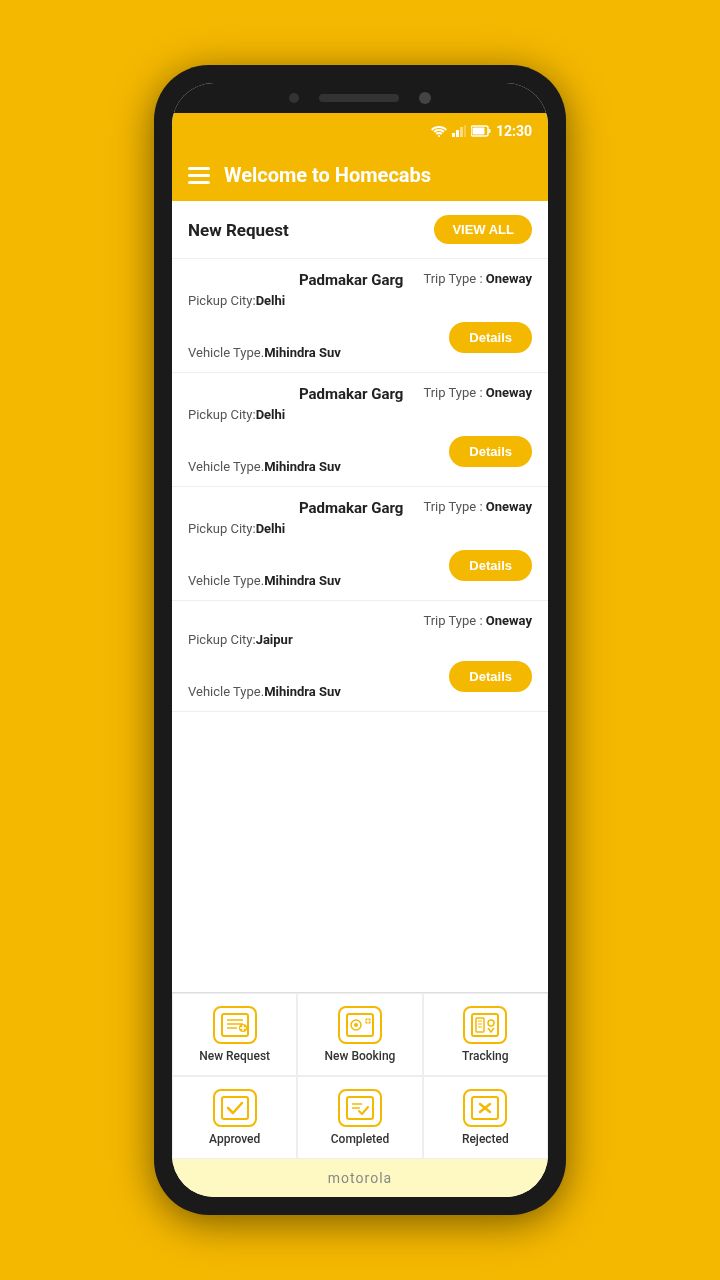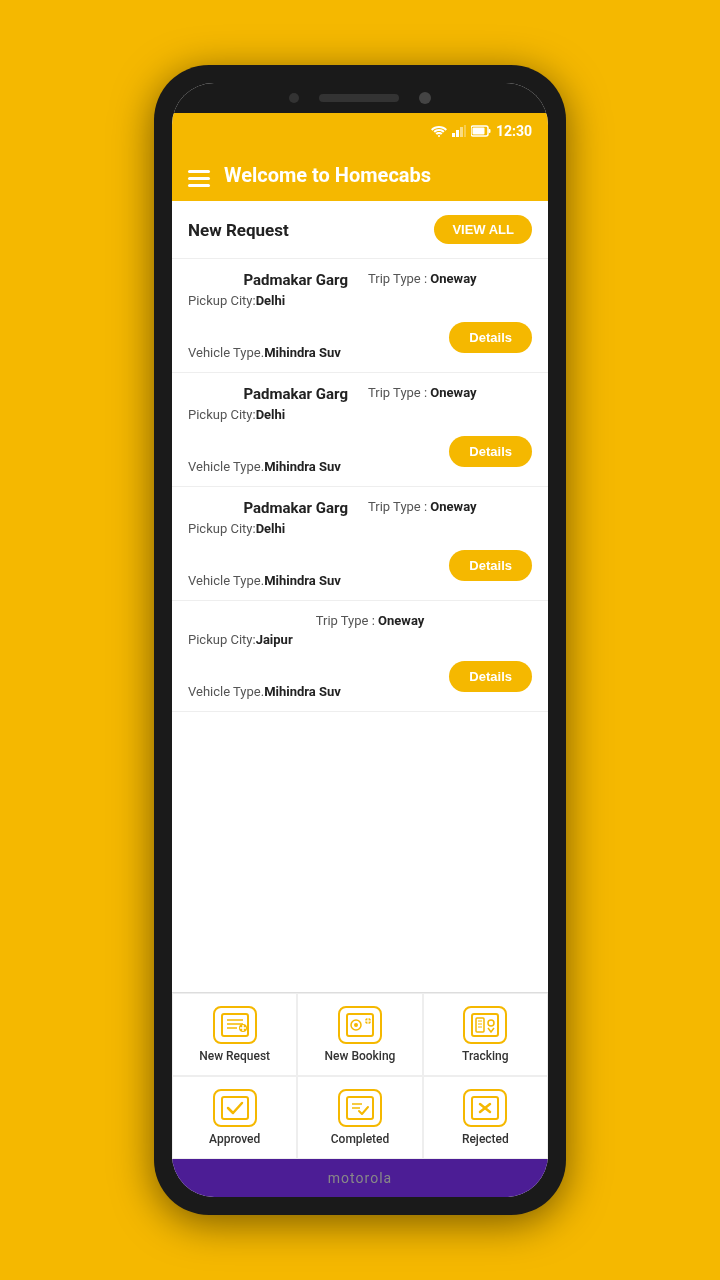--- a/index.html
+++ b/index.html
@@ -76,21 +76,21 @@
     .front-camera {
       width: 12px; height: 12px;
       background: #444;
       border-radius: 50%;
     }
     
     .header {
       background: #F5B800;
       padding: 14px 16px;
       display: flex;
-      align-items: flex-end;
+      align-items: center;
       gap: 14px;
       flex-shrink: 0;
     }
     .hamburger {
       display: flex;
       flex-direction: column;
       gap: 4px;
       cursor: pointer;
     }
     .hamburger span {
@@ -138,21 +138,21 @@
       cursor: pointer;
     }
     
     .ride-card {
       border-bottom: 1px solid #eee;
       padding: 12px 16px;
       background: #fff;
     }
     .ride-row-top {
       display: flex;
-      justify-content: center;
+      justify-content: flex-end;
       align-items: flex-start;
       margin-bottom: 4px;
     }
     .rider-name {
       font-size: 15px;
       font-weight: bold;
       color: #222;
     }
     .trip-type {
       font-size: 13px;
@@ -222,21 +222,21 @@
       align-items: center;
       justify-content: center;
     }
     .nav-label {
       font-size: 12px;
       color: #333;
       font-weight: 500;
     }
     
     .brand-bar {
-      background: #4c1d95;
+      background: #fef9c3;
       height: 38px;
       display: flex;
       align-items: center;
       justify-content: center;
     }
     .brand-text {
       color: #888;
       font-size: 14px;
       letter-spacing: 1px;
     }

